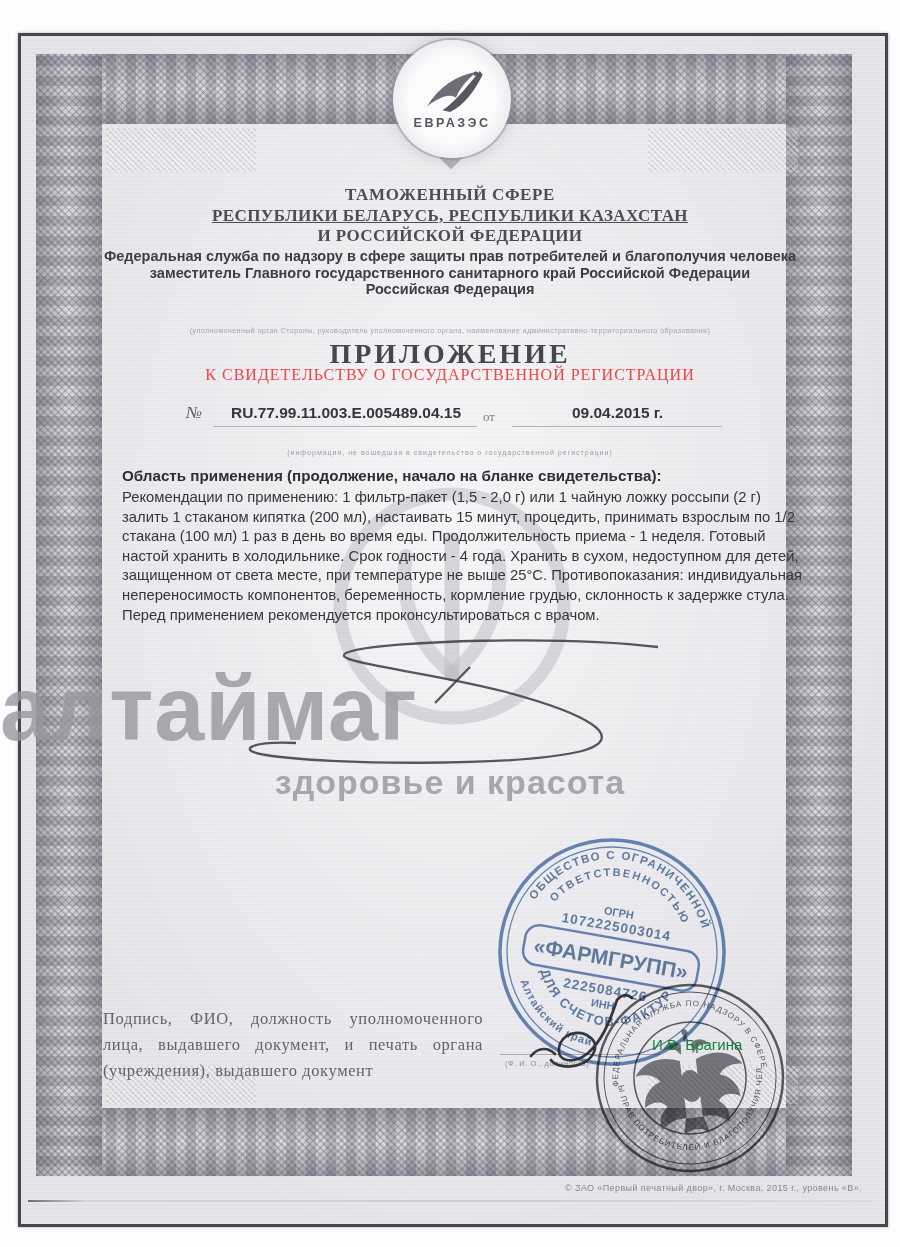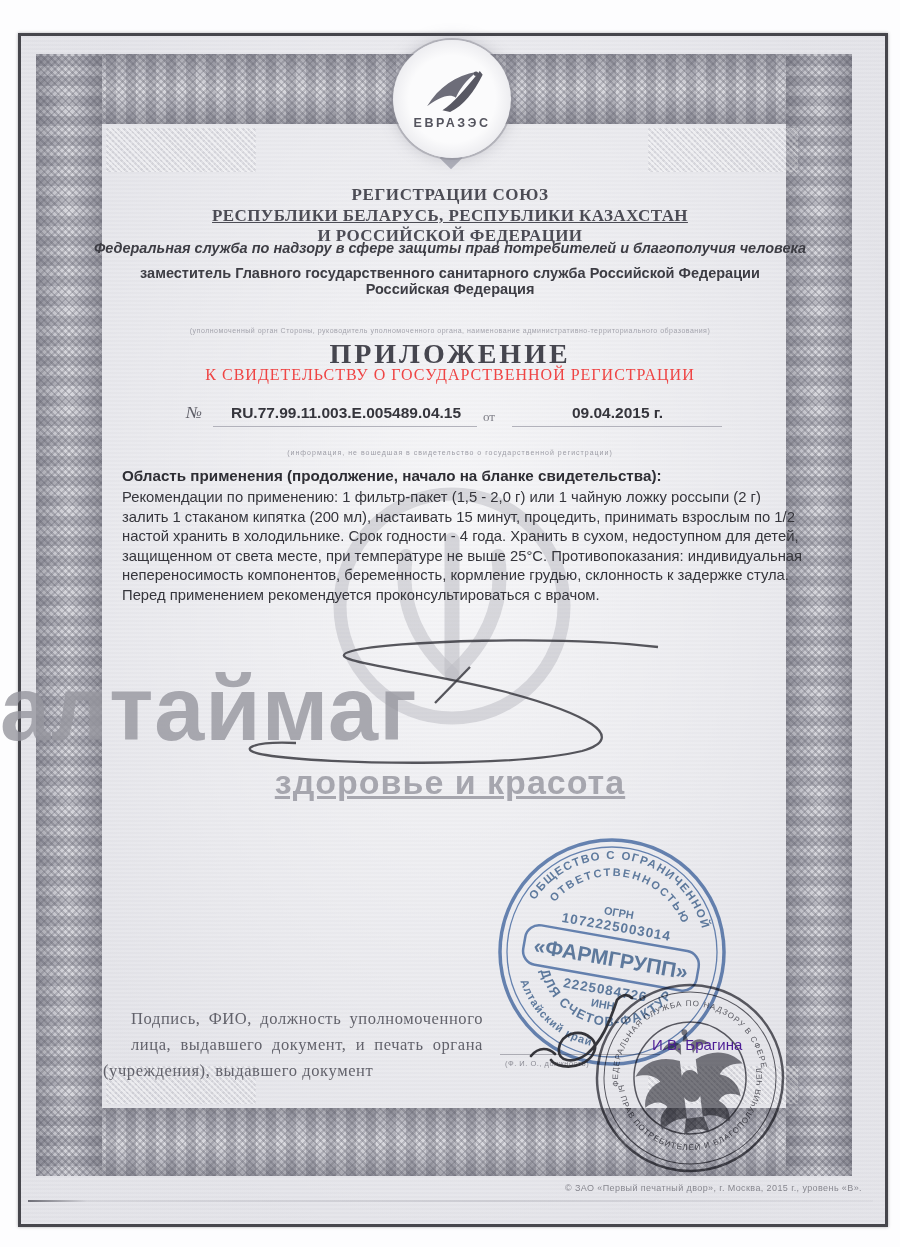--- a/index.html
+++ b/index.html
@@ -33,21 +33,21 @@
         display:flex;flex-direction:column;align-items:center;justify-content:center;z-index:3;}
   .medallion .org{font-size:12.5px;font-weight:bold;letter-spacing:2.5px;color:#55555f;margin-top:2px;}
   .pendant{position:absolute;left:443px;top:150px;width:16px;height:16px;background:#8f919e;opacity:.65;
         transform:rotate(45deg);z-index:2;}
   
   .ctr{position:absolute;left:0;width:900px;text-align:center;white-space:nowrap;}
   .serif{font-family:"Liberation Serif",serif;}
   .hdr1{top:185px;font-weight:bold;font-size:17px;letter-spacing:.6px;color:#4c4c55;}
   .hdr2{top:206px;font-weight:bold;font-size:17px;letter-spacing:.4px;color:#4c4c55;text-decoration:underline;}
   .hdr3{top:226px;font-weight:bold;font-size:17px;letter-spacing:.4px;color:#4c4c55;}
-  .hdr4{top:240px;font-weight:600;font-size:14.5px;color:#3d3d44;font-style:italic;}
+  .hdr4{top:248px;font-weight:600;font-size:14.5px;color:#3d3d44;}
   .hdr5{top:265px;font-weight:600;font-size:14.5px;color:#3d3d44;}
   .hdr6{top:281px;font-weight:600;font-size:14.5px;color:#3d3d44;}
   .fineTop{top:327px;font-size:7px;letter-spacing:.5px;color:#a3a3ac;}
   .title1{top:338px;font-weight:bold;font-size:28px;letter-spacing:3px;color:#46464f;}
   .title2{top:366px;font-weight:normal;font-size:16px;letter-spacing:1px;color:#ef4444;}
   .regNo{position:absolute;left:186px;top:403px;font-size:17px;font-style:italic;color:#5f5f68;}
   .regNumber{position:absolute;left:215px;top:404px;width:262px;text-align:center;
         font-size:15.5px;font-weight:600;color:#35353c;}
   .regOt{position:absolute;left:483px;top:409px;font-size:13px;color:#7c7c85;}
   .regDate{position:absolute;left:515px;top:404px;width:205px;text-align:center;
@@ -55,43 +55,43 @@
   .uline{position:absolute;height:1px;background:#b2b2bb;}
   .fineReg{top:449px;font-size:7px;letter-spacing:1px;color:#9d9da6;}
   .bodyBlock{position:absolute;left:122px;top:467px;width:680px;z-index:4;}
   .bodyHead{font-weight:bold;font-size:15.2px;color:#2e2e34;margin-bottom:4px;}
   .bodyLine{font-size:14.8px;font-weight:500;line-height:19.6px;color:#35353b;white-space:nowrap;}
   
   .wmRing{position:absolute;left:322px;top:478px;z-index:1;opacity:.5;}
   .wmBrand{position:absolute;left:0;top:664px;width:900px;text-align:left;
         font-size:90px;font-weight:800;letter-spacing:1px;color:#97979f;opacity:.8;z-index:2;line-height:1;}
   .wmTag{position:absolute;left:0;top:763px;width:900px;text-align:center;
-        font-size:34px;font-weight:600;letter-spacing:1px;color:#9a9aa3;opacity:.85;z-index:2;text-decoration:underline;}
+        font-size:34px;font-weight:600;letter-spacing:1px;color:#9a9aa3;opacity:.85;z-index:2;}
   .flourish{position:absolute;left:230px;top:625px;z-index:5;}
   
   .noteBlock{position:absolute;left:103px;top:1006px;width:380px;z-index:4;
         font-family:"Liberation Serif",serif;font-size:16.5px;line-height:26px;
         letter-spacing:.6px;color:#62626b;}
-  .noteBlock .j{text-align:justify;text-align-last:justify;margin-left:28px;}
+  .noteBlock .j{text-align:justify;text-align-last:justify;}
   .sigLine{position:absolute;left:500px;top:1054px;width:160px;height:1px;background:rgba(120,120,132,.55);z-index:3;}
   .sigCap{position:absolute;left:505px;top:1059px;font-size:7.5px;color:#8b8b94;z-index:3;letter-spacing:.5px;}
   .blueStamp{position:absolute;left:492px;top:832px;width:240px;height:240px;
         transform:rotate(10deg);z-index:6;mix-blend-mode:multiply;opacity:.9;}
   .blueStamp text{fill:#55779f;font-family:"Liberation Sans",sans-serif;}
   .blueStamp .r1{font-size:11.5px;font-weight:bold;letter-spacing:1.5px;}
   .blueStamp .r2{font-size:11px;font-weight:bold;letter-spacing:2px;}
   .blueStamp .rb1{font-size:13px;font-weight:bold;letter-spacing:1.5px;}
   .blueStamp .rb2{font-size:11px;font-weight:bold;letter-spacing:1px;}
   .blueStamp .c1{font-size:11px;font-weight:bold;}
   .blueStamp .c2{font-size:13.5px;font-weight:bold;letter-spacing:1px;}
   .blueStamp .nm{font-size:21px;font-weight:bold;}
   .darkStamp{position:absolute;left:590px;top:978px;width:200px;height:200px;
         transform:rotate(-7deg);z-index:7;mix-blend-mode:multiply;opacity:.88;}
   .darkStamp text{fill:#4a4a52;font-family:"Liberation Sans",sans-serif;font-size:8px;letter-spacing:1px;}
-  .signer{position:absolute;left:652px;top:1036px;font-size:15px;font-weight:500;color:#4c1d95;z-index:8;}
+  .signer{position:absolute;left:652px;top:1036px;font-size:15px;font-weight:500;color:#15803d;z-index:8;}
   .penSig{position:absolute;left:525px;top:990px;z-index:8;}
   .copyright{position:absolute;right:38px;top:1183px;font-size:9px;letter-spacing:.4px;color:#87878f;z-index:4;}
   .crease{position:absolute;left:28px;top:1200px;width:845px;height:2px;z-index:4;opacity:.8;
         background:linear-gradient(90deg,#50505a,rgba(140,140,150,.18) 7%,rgba(140,140,150,.32) 55%,rgba(140,140,150,.08));}
 </style>
 </head>
 <body>
 
 <div class="page">
 
@@ -111,44 +111,45 @@
   <div class="medallion">
     <svg width="62" height="46" viewBox="0 0 64 48">
       <path d="M6 40 C18 20 36 8 58 4 C46 14 40 22 36 31 C29 26 18 31 6 40 Z" fill="#6d6d79"></path>
       <path d="M22 44 C34 36 44 24 61 3 L64 7 C55 25 44 39 30 46 Z" fill="#585863"></path>
       <circle cx="57" cy="6" r="2.4" fill="#585863"></circle>
     </svg>
     <div class="org">ЕВРАЗЭС</div>
   </div>
   <div class="pendant"></div>
 
-  <div class="ctr serif hdr1">РЕГИСТРАЦИИ СОЮЗ</div>
+  <div class="ctr serif hdr1">ТАМОЖЕННЫЙ СФЕРЕ</div>
   <div class="ctr serif hdr2">РЕСПУБЛИКИ БЕЛАРУСЬ, РЕСПУБЛИКИ КАЗАХСТАН</div>
   <div class="ctr serif hdr3">И РОССИЙСКОЙ ФЕДЕРАЦИИ</div>
   <div class="ctr hdr4">Федеральная служба по надзору в сфере защиты прав потребителей и благополучия человека</div>
-  <div class="ctr hdr5">заместитель Главного государственного санитарного служба Российской Федерации</div>
+  <div class="ctr hdr5">заместитель Главного государственного санитарного край Российской Федерации</div>
   <div class="ctr hdr6">Российская Федерация</div>
 
   <div class="ctr fineTop">(уполномоченный орган Стороны, руководитель уполномоченного органа, наименование административно-территориального образования)</div>
 
   <div class="ctr serif title1">ПРИЛОЖЕНИЕ</div>
   <div class="ctr serif title2">К СВИДЕТЕЛЬСТВУ О ГОСУДАРСТВЕННОЙ РЕГИСТРАЦИИ</div>
 
   <div class="regNo serif">№</div>
   <div class="regNumber">RU.77.99.11.003.Е.005489.04.15</div>
   <div class="uline" style="left:213px;top:426px;width:264px;"></div>
   <div class="regOt serif">от</div>
   <div class="regDate">09.04.2015 г.</div>
   <div class="uline" style="left:512px;top:426px;width:210px;"></div>
   <div class="ctr fineReg">(информация, не вошедшая в свидетельство о государственной регистрации)</div>
 
   <div class="bodyBlock">
     <div class="bodyHead">Область применения (продолжение, начало на бланке свидетельства):</div>
     <div class="bodyLine">Рекомендации по применению: 1 фильтр-пакет (1,5 - 2,0 г) или 1 чайную ложку россыпи (2 г)</div>
     <div class="bodyLine">залить 1 стаканом кипятка (200 мл), настаивать 15 минут, процедить, принимать взрослым по 1/2</div>
+    <div class="bodyLine">стакана (100 мл) 1 раз в день во время еды. Продолжительность приема - 1 неделя. Готовый</div>
     <div class="bodyLine">настой хранить в холодильнике. Срок годности - 4 года. Хранить в сухом, недоступном для детей,</div>
     <div class="bodyLine">защищенном от света месте, при температуре не выше 25°С. Противопоказания: индивидуальная</div>
     <div class="bodyLine">непереносимость компонентов, беременность, кормление грудью, склонность к задержке стула.</div>
     <div class="bodyLine">Перед применением рекомендуется проконсультироваться с врачом.</div>
   </div>
 
   <svg class="wmRing" width="260" height="260" viewBox="0 0 260 260">
     <circle cx="130" cy="128" r="112" fill="none" stroke="#8b8b96" stroke-width="13" opacity=".55"></circle>
     <path d="M130 196 C130 150 130 110 130 62" fill="none" stroke="#8b8b96" stroke-width="15" stroke-linecap="round" opacity=".6"></path>
     <path d="M130 196 C100 170 76 130 84 78" fill="none" stroke="#8b8b96" stroke-width="14" stroke-linecap="round" opacity=".55"></path>

